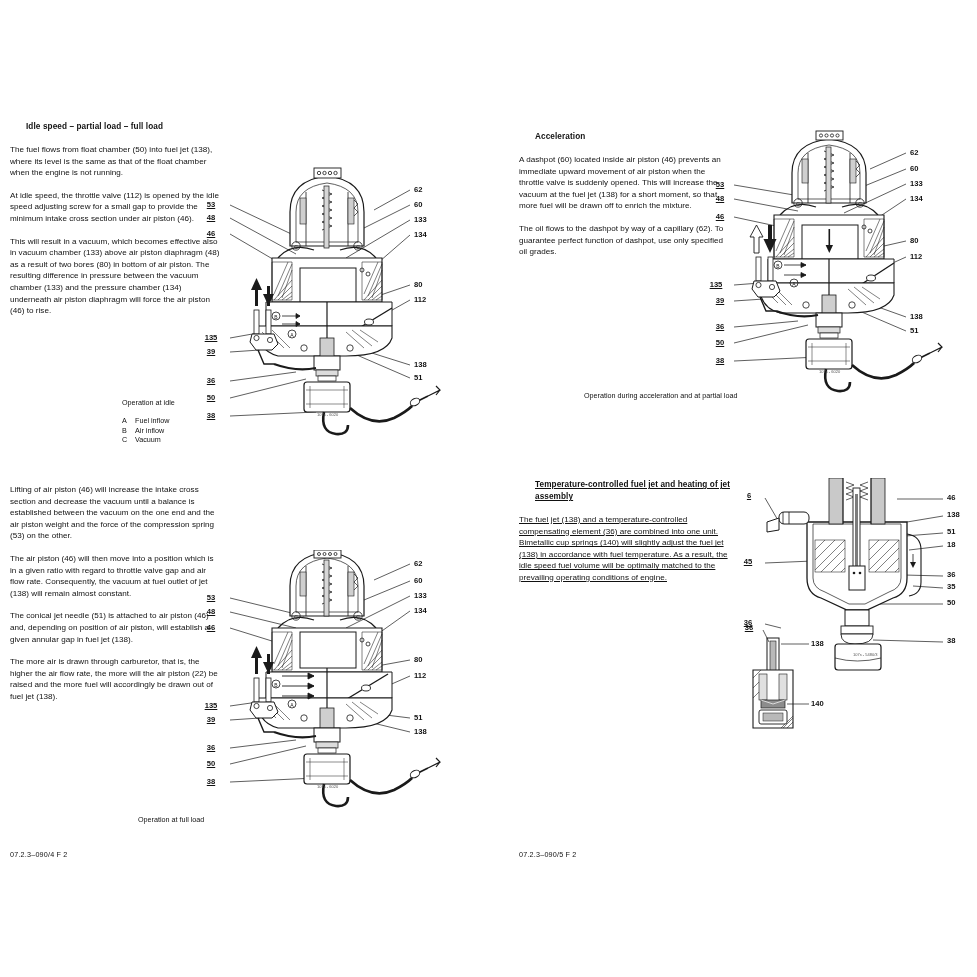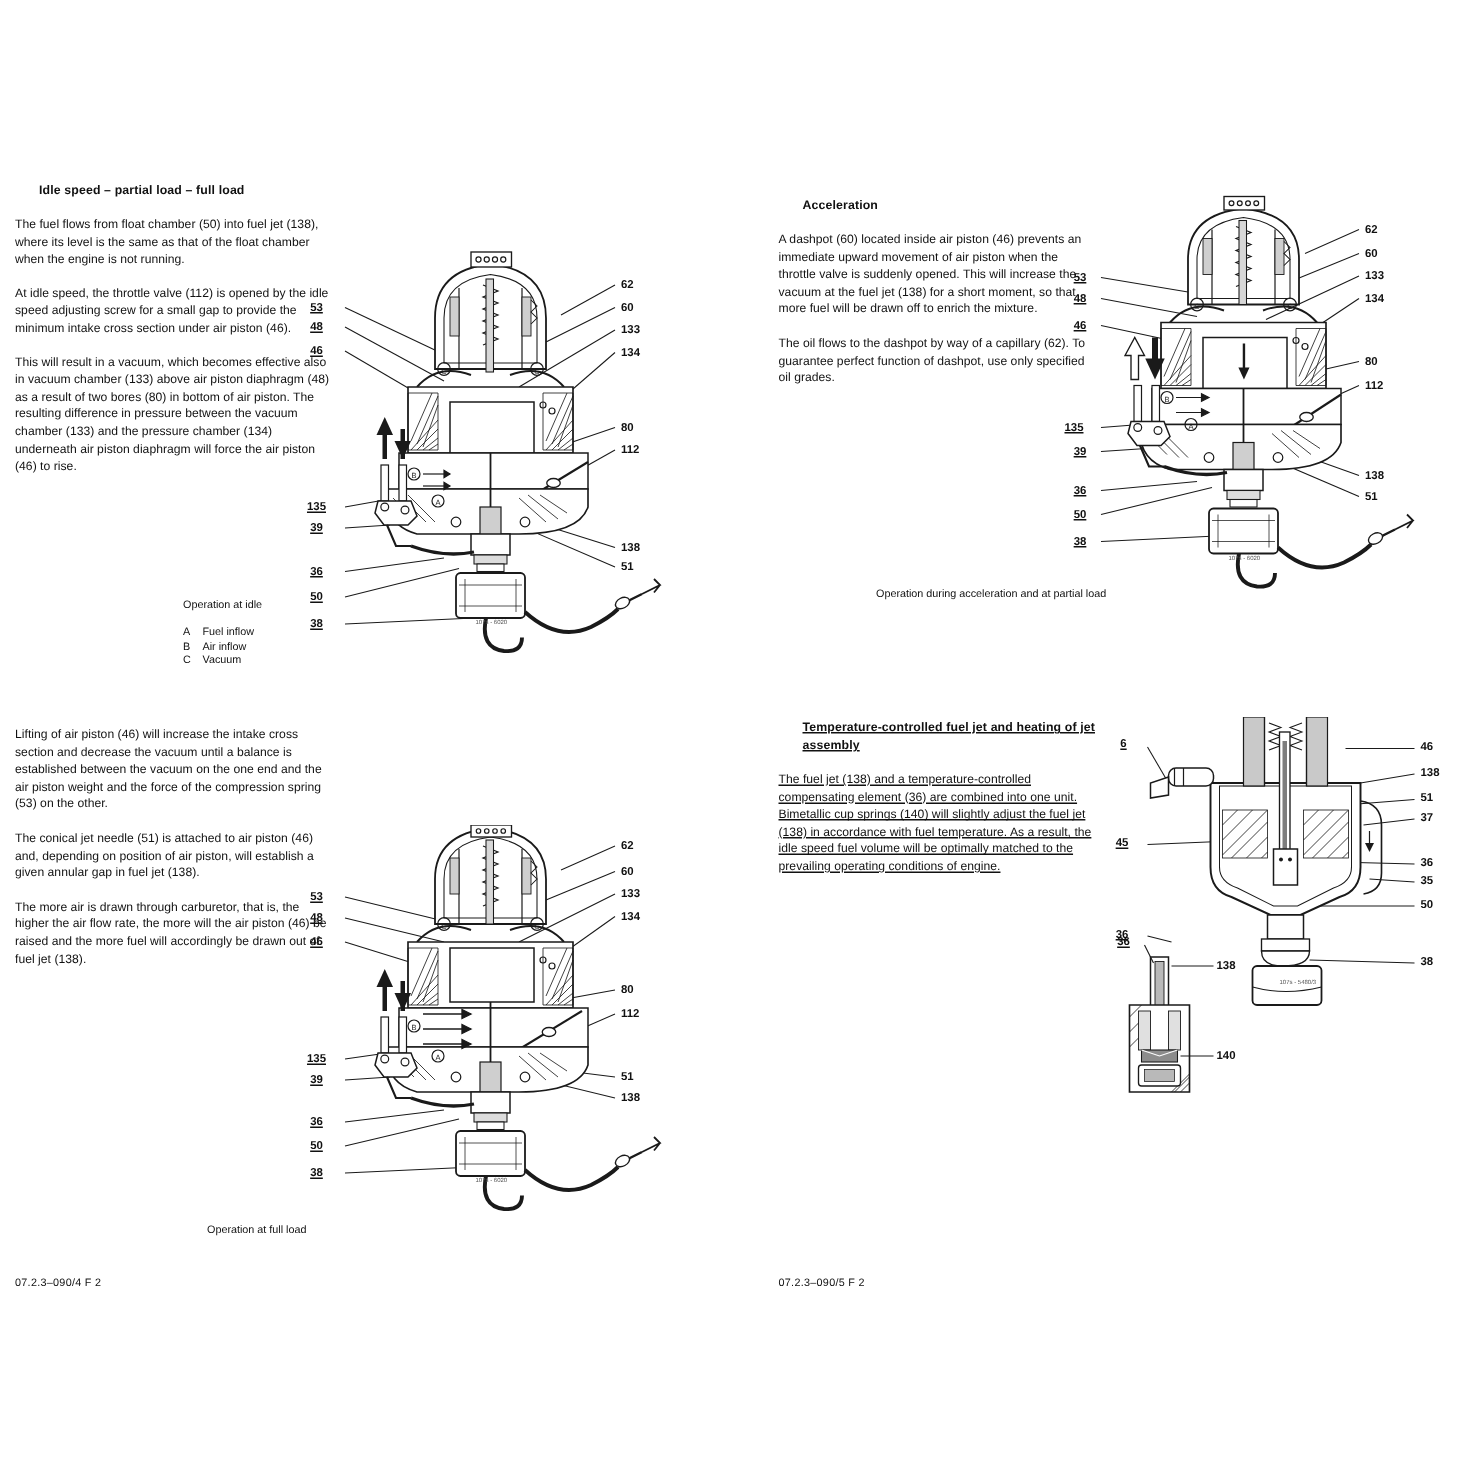--- a/index.html
+++ b/index.html
@@ -277,22 +277,23 @@
         </div>
         <div class="legend-row">
           <span class="legend-key">C</span>
           <span class="legend-val">Vacuum</span>
         </div>
       </div>
     </div>
 
     <div class="section" style="left:10px; top:484px;">
       <p class="para">Lifting of air piston (46) will increase the intake cross section and decrease the vacuum until a balance is established between the vacuum on the one end and the air piston weight and the force of the compression spring (53) on the other.</p>
+      <p class="para">The air piston (46) will then move into a position which is in a given ratio with regard to throttle valve gap and air flow rate. Consequently, the vacuum at fuel outlet of jet (138) will remain almost constant.</p>
       <p class="para">The conical jet needle (51) is attached to air piston (46) and, depending on position of air piston, will establish a given annular gap in fuel jet (138).</p>
-      <p class="para">The more air is drawn through carburetor, that is, the higher the air flow rate, the more will the air piston (46) be raised and the more fuel will accordingly be drawn out of fuel jet (138).</p>
+      <p class="para">The more air is drawn through carburetor, that is, the higher the air flow rate, the more will the air piston (22) be raised and the more fuel will accordingly be drawn out of fuel jet (138).</p>
     </div>
 
     <div class="figure" style="left:196px; top:550px; width:292px; height:280px;">
       <svg width="292" height="280" viewBox="0 0 292 280">
         <g fill="none" stroke="#1a1a1a" stroke-width="0.8">
           <g stroke-width="0.7">
             <line x1="34" y1="48" x2="108" y2="66"></line>
             <line x1="34" y1="62" x2="100" y2="78"></line>
             <line x1="34" y1="78" x2="92" y2="96"></line>
             <line x1="34" y1="156" x2="62" y2="152"></line>
@@ -672,21 +673,21 @@
         <text x="116" y="178" font-size="4" fill="#555" stroke="none" font-family="Liberation Sans, sans-serif">107s - 5480/3</text>
       </svg>
 
       <div class="callout right-anchor" style="left:2px; top:14px; width:20px;">6</div>
       <div class="callout right-anchor" style="left:0px; top:80px; width:22px;">45</div>
       <div class="callout right-anchor" style="left:0px; top:141px; width:22px;">36</div>
 
       <div class="callout" style="left:210px; top:16px;">46</div>
       <div class="callout" style="left:210px; top:33px;">138</div>
       <div class="callout" style="left:210px; top:50px;">51</div>
-      <div class="callout" style="left:210px; top:63px;">37</div>
+      <div class="callout" style="left:210px; top:63px;">18</div>
       <div class="callout" style="left:210px; top:93px;">36</div>
       <div class="callout" style="left:210px; top:105px;">35</div>
       <div class="callout" style="left:210px; top:121px;">50</div>
       <div class="callout" style="left:210px; top:159px;">38</div>
 
       <div class="callout right-anchor" style="left:0px; top:146px; width:24px;">36</div>
       <div class="callout" style="left:74px; top:162px;">138</div>
       <div class="callout" style="left:74px; top:222px;">140</div>
     </div>
 

